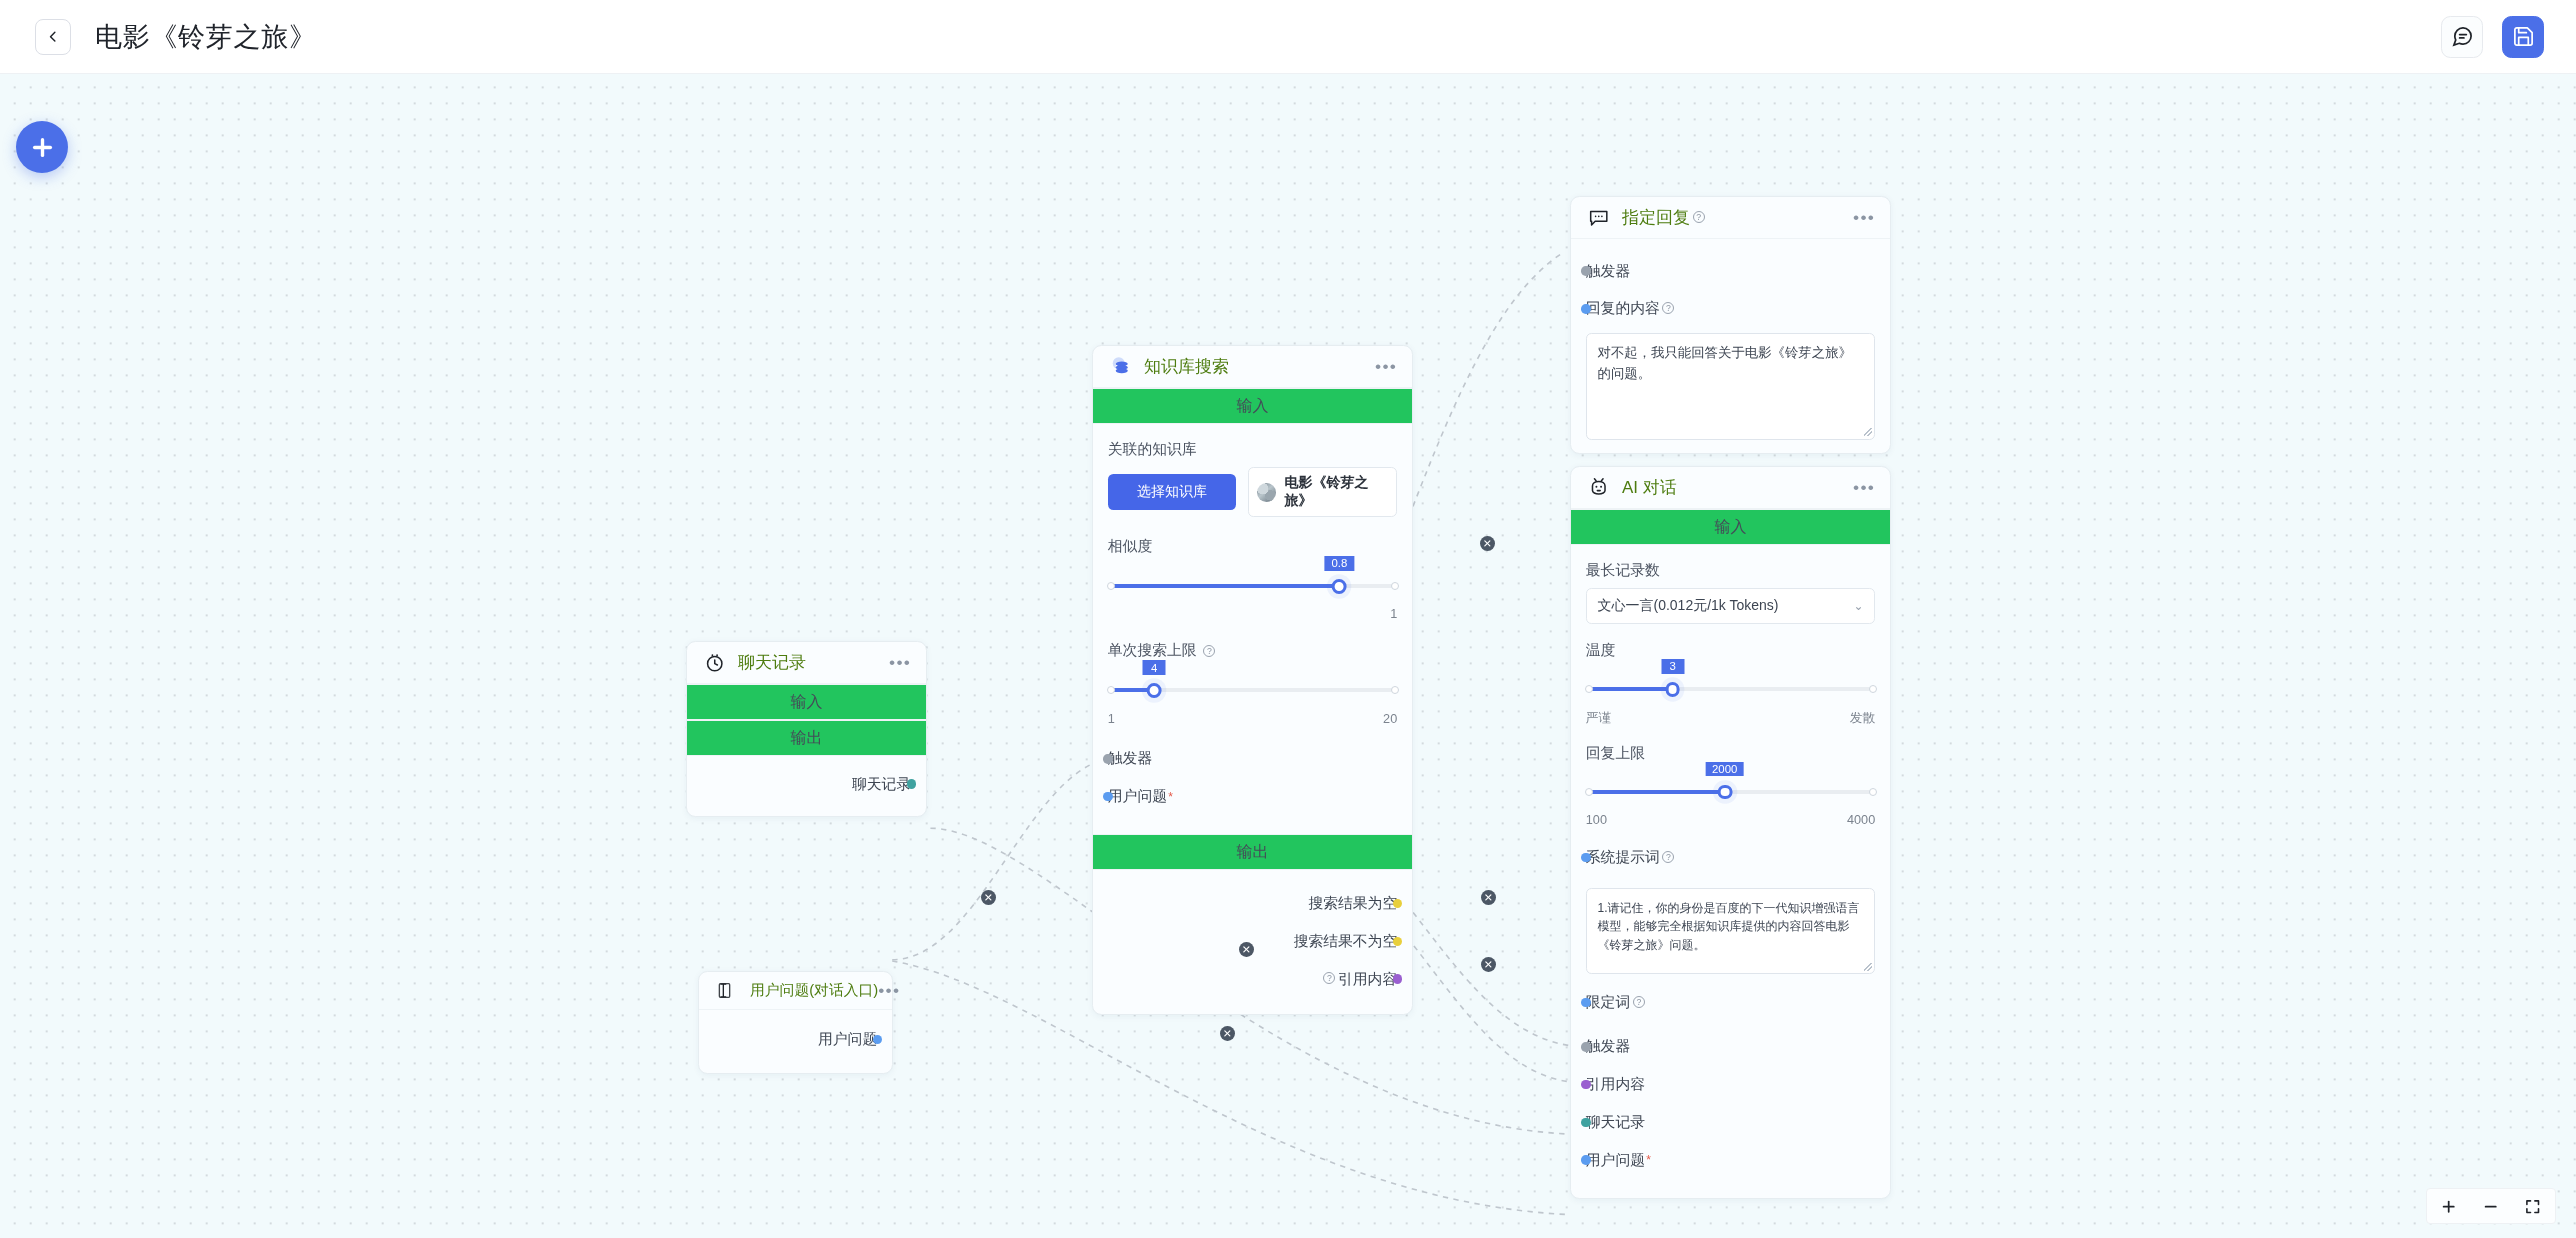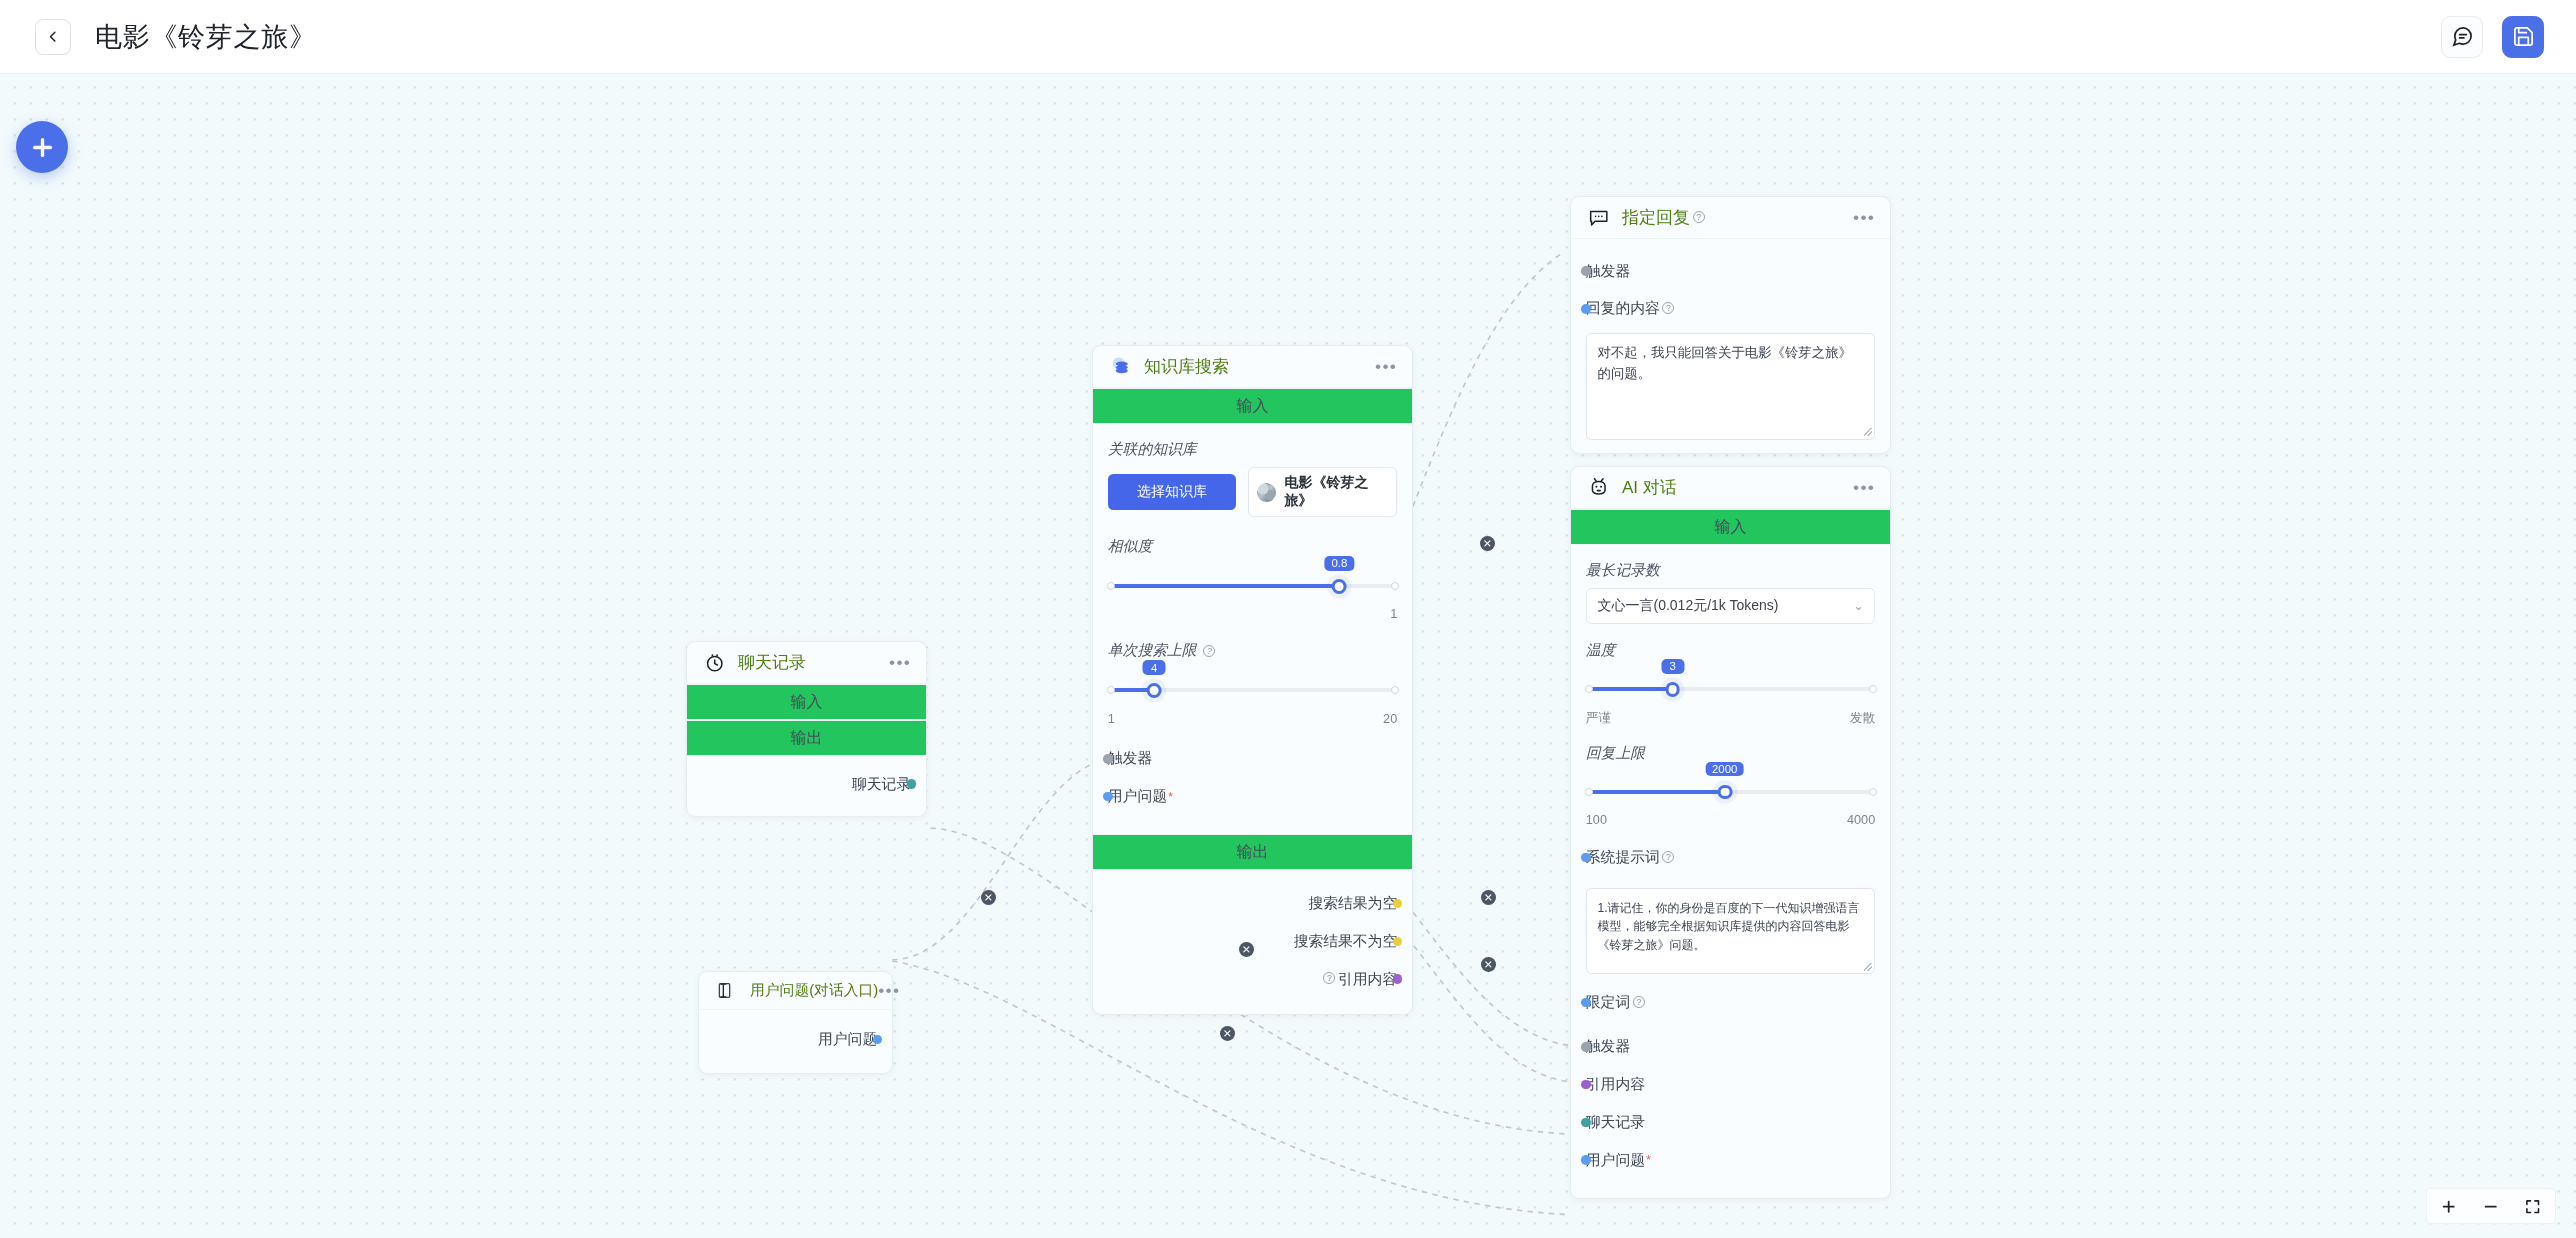--- a/index.html
+++ b/index.html
@@ -71,21 +71,21 @@
     display:inline-flex; width:12px; height:12px; border:0.9px solid #9aa3af; border-radius:50%;
     font-size:8.7px; align-items:center; justify-content:center; color:#8a93a0; margin:0 2.7px;
     vertical-align:middle; position:relative; top:-0.7px;
   }
   .section-bar{
     height:36px; display:flex; align-items:center; justify-content:center;
     font-size:16px; color:#444c58; background:#22c55e;
     border-bottom:0.7px solid #eef3f6; border-top:0.7px solid #eef3f6;
   }
   .body{ padding:10.7px 14.8px 13.4px 14.8px; }
-  .fld-label{ font-size:14.8px; color:#4b5361; margin:9.4px 0 8px 0;font-style:italic; }
+  .fld-label{ font-size:14.8px; color:#4b5361; margin:9.4px 0 8px 0; }
   .port-row{
     display:flex; align-items:center; font-size:14.8px; color:#3d4552; height:27px; margin:10.7px 0;
     position:relative;
   }
   .port-row.out{ justify-content:flex-end; }
   .req{ color:#e45a4a; font-size:12px; margin-left:1.3px; vertical-align:top;}
   .dot{
     width:9.4px; height:9.4px; border-radius:50%; position:absolute;
   }
   .dot.l{ left:-4.7px; }
@@ -114,21 +114,21 @@
   .track .fill{ position:absolute; left:0; top:0; height:4px; border-radius:2px; background:#4b6fe8; }
   .cap{ position:absolute; top:12.7px; width:8px; height:8px; border-radius:50%; border:1.3px solid #cfd6de; background:#fff;}
   .cap.s{ left:-1.3px;} .cap.e{ right:-1.3px;}
   .knob{
     position:absolute; top:9.4px; width:14.8px; height:14.8px; border-radius:50%;
     background:#fff; border:3.4px solid #4b6fe8; box-shadow:0 0 0 4.7px rgba(75,111,232,.08);
     transform:translateX(-7.4px); cursor:pointer;
   }
   .bubble{
     position:absolute; top:-13.4px; transform:translateX(-50%);
-    background:#4b6fe8; color:#fff; font-size:11.4px; border-radius:5px; padding:1.3px 6.7px;
+    background:#4b6fe8; color:#fff; font-size:11.4px; border-radius:0; padding:1.3px 6.7px;
     min-width:23px; text-align:center; white-space:nowrap;
   }
   .scale{ position:relative; height:19px; font-size:12.7px; color:#7b838e;}
   .scale .lo{ position:absolute; left:0; } .scale .hi{ position:absolute; right:0;}
 
   
   .kb-row{ display:flex; align-items:center; gap:12px; margin-top:8px;}
   .btn-primary{
     background:#4566e8; color:#fff; border-radius:5.4px; font-size:14px;
     padding:8.7px 0; width:141px; text-align:center; cursor:pointer;

